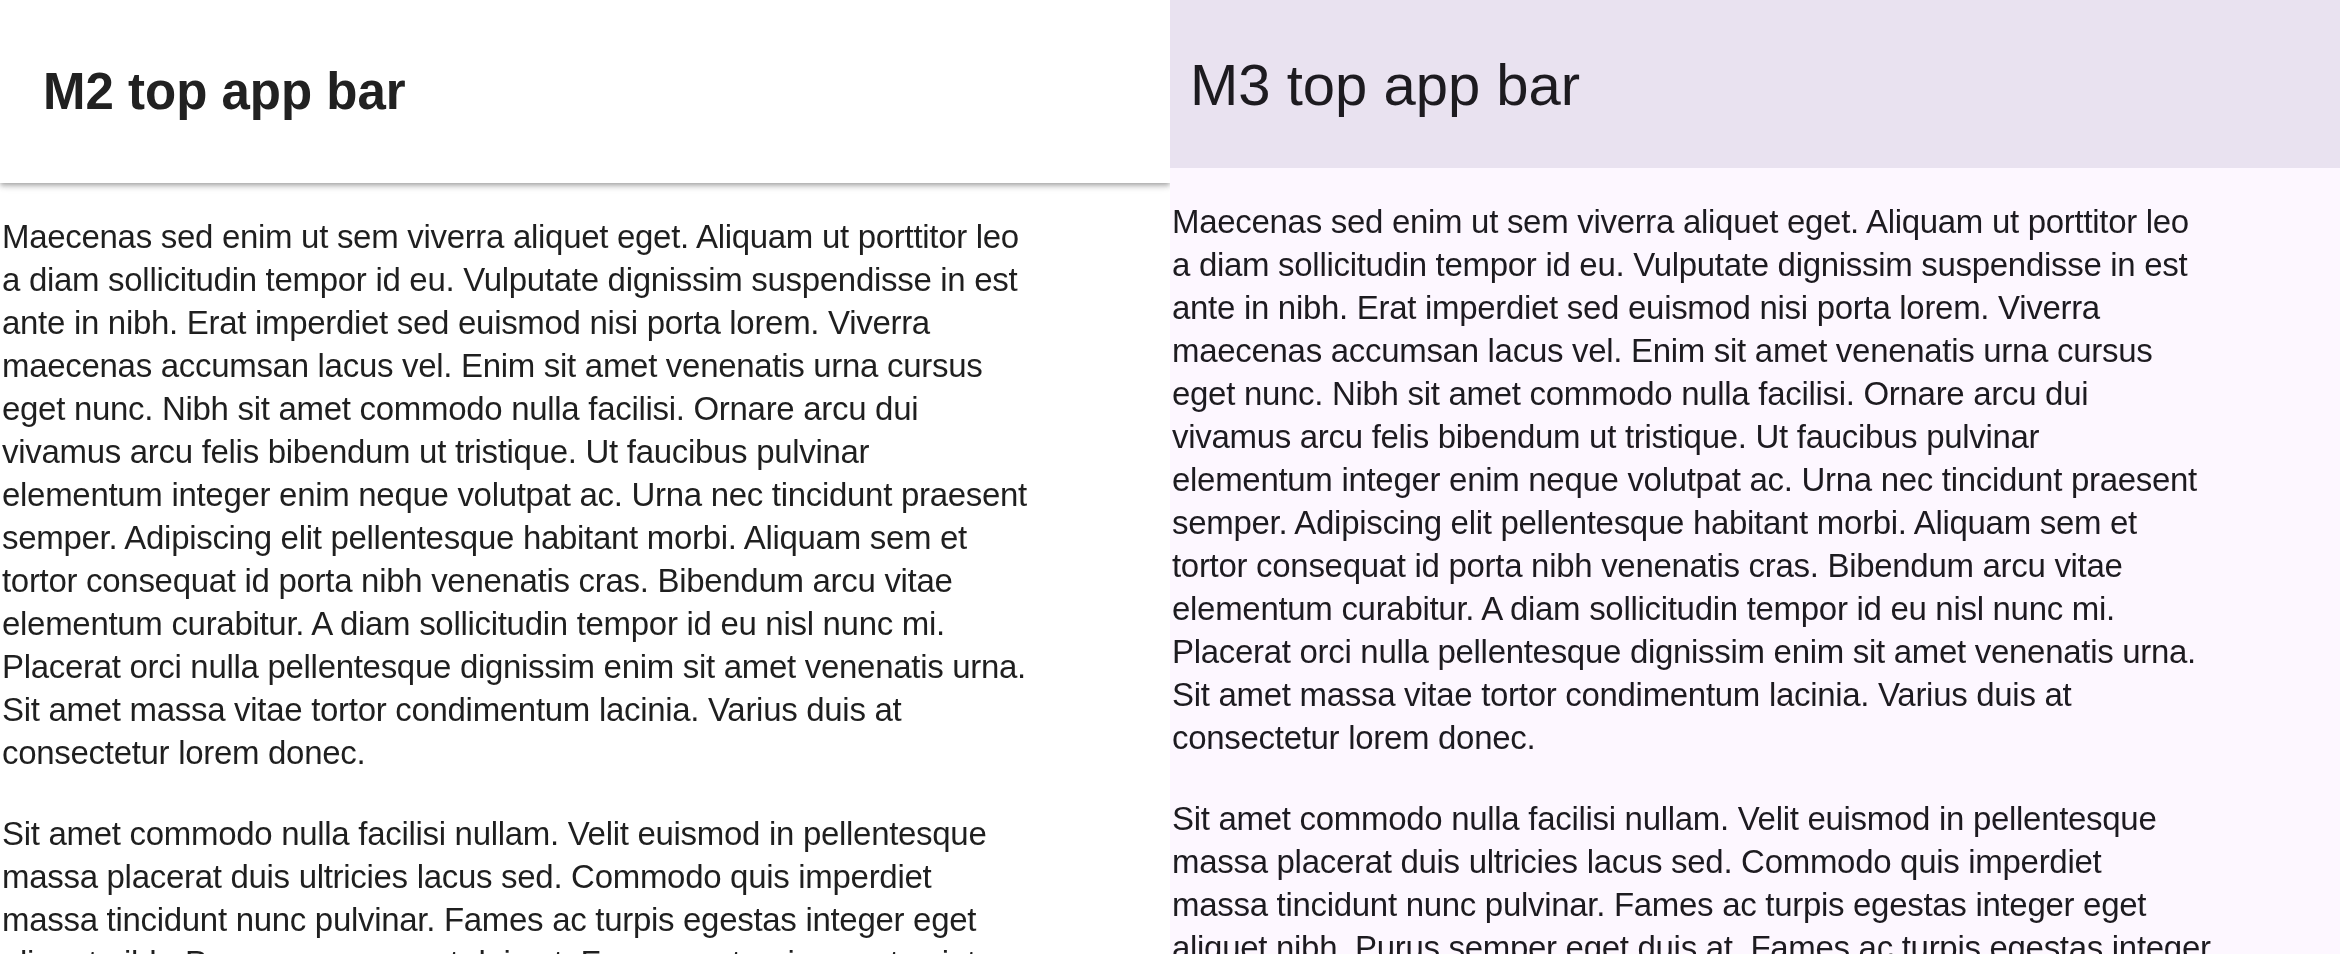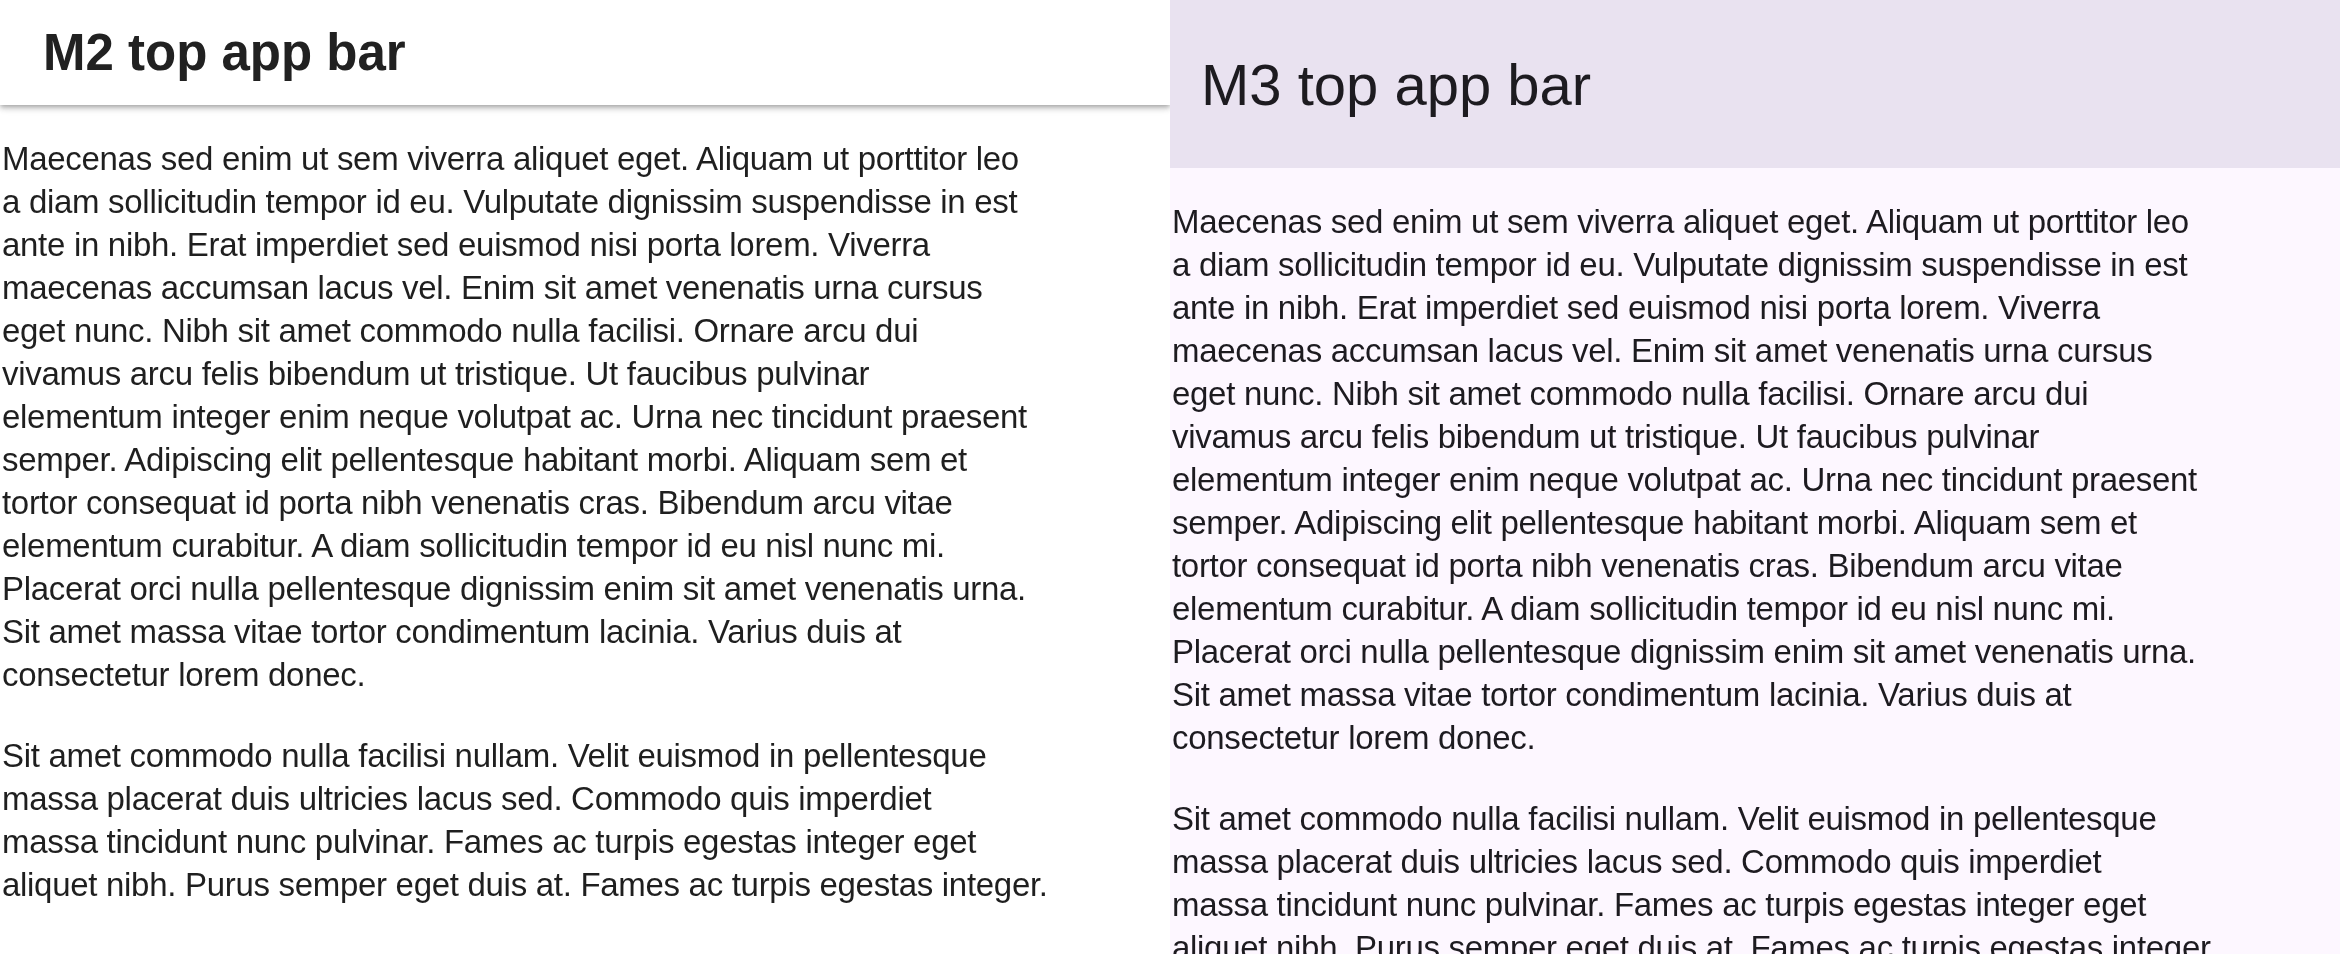--- a/index.html
+++ b/index.html
@@ -25,31 +25,31 @@
   .panel.m2 { background: var(--m2-surface, #ffffff); }
   .panel.m3 { background: var(--m3-surface, #fdf7ff); }
 
   .appbar {
     display: flex;
     align-items: center;
     position: relative;
     z-index: 2;
   }
   .m2 .appbar {
-    height: 105px;
+    height: 183px;
     background: var(--m2-appbar-bg, #ffffff);
     padding-left: 43px;
     box-shadow: 0 2px 4px -1px rgba(0,0,0,0.20),
                 0 4px 5px 0 rgba(0,0,0,0.14),
                 0 1px 10px 0 rgba(0,0,0,0.12);
   }
   .m3 .appbar {
     height: 168px;
     background: var(--m3-appbar-bg, #e9e2f0);
-    padding-left: 31px;
+    padding-left: 20px;
   }
   .appbar-title {
     margin: 0;
     padding: 0;
     white-space: nowrap;
   }
   .m2 .appbar-title {
     font-size: 51px;
     font-weight: 700;
     letter-spacing: 0px;

